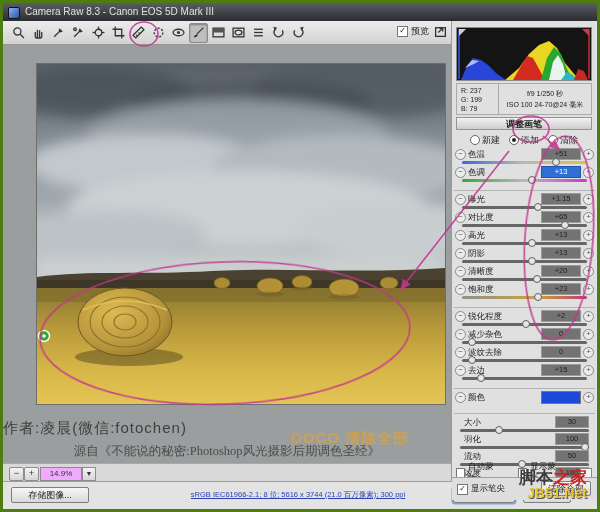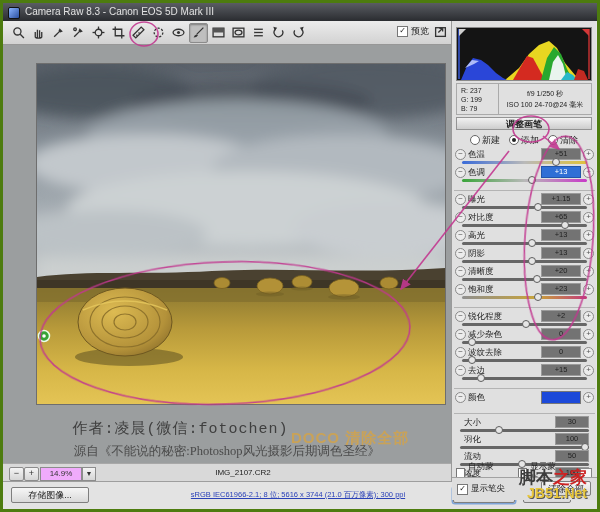--- a/index.html
+++ b/index.html
@@ -17,22 +17,22 @@
     display:flex;align-items:center;padding-left:6px;gap:1px;}
   .tool{width:17px;height:18px;display:flex;align-items:center;justify-content:center;border:1px solid transparent;border-radius:2px;}
   .tool.active{background:#bfbfbf;border:1px solid #8b8b8b;box-shadow:inset 0 1px 2px rgba(0,0,0,.35);}
   .ticon{stroke:#333;fill:none;stroke-width:1.2;}
   .preview-wrap{position:absolute;left:394px;top:22px;display:flex;align-items:center;gap:3px;font-size:9px;color:#222;}
   .cb{width:9px;height:9px;background:#fff;border:1px solid #777;font-size:8px;line-height:8px;text-align:center;color:#222;}
   .fullscreen{position:absolute;left:431px;top:21px;}
   
   .preview{position:absolute;left:0;top:42px;width:448px;height:418px;background:#9aA0a3;background:#9b9e9f;}
   .photo{position:absolute;left:33px;top:18px;width:408px;height:340px;border:1px solid #6e6e6e;box-sizing:content-box;}
-  .caption1{position:absolute;left:0;top:374px;width:355px;text-align:center;
-    font-family:Liberation Mono, monospace;font-size:15px;color:#3f3f3f;letter-spacing:1px;}
+  .caption1{position:absolute;left:0;top:374px;width:355px;
+    font-family:Liberation Sans, sans-serif;font-size:15px;color:#3f3f3f;letter-spacing:1px;}
   .caption2{position:absolute;left:0;top:398px;width:448px;text-align:center;
     font-family:"Liberation Serif",serif;font-size:12.5px;color:#4a4a4a;}
   .wm-doco{position:absolute;left:288px;top:384px;font-size:15px;font-weight:bold;color:#f0a61e;opacity:.55;letter-spacing:1px;white-space:nowrap;}
   
   .statusbar{position:absolute;left:0;top:460px;width:448px;height:18px;background:#d9d9d9;
     border-top:1px solid #a8a8a8;box-sizing:border-box;font-size:8px;color:#333;}
   .zbtn{position:absolute;top:2.5px;width:13px;height:12px;background:linear-gradient(#f4f4f4,#d6d6d6);
     border:1px solid #8c8c8c;font-size:9px;line-height:11px;text-align:center;color:#333;border-radius:2px;}
   .zoomsel{position:absolute;left:37px;top:2.5px;width:40px;height:12px;background:#f0abfc;border:1px solid #8c8c8c;
     font-size:8px;line-height:12px;text-align:center;}
@@ -278,21 +278,20 @@
     <div class="caption1">作者:凌晨(微信:fotochen)</div>
     <div class="caption2">源自《不能说的秘密:Photoshop风光摄影后期调色圣经》</div>
     <div class="wm-doco">DOCO 清除全部</div>
   </div>
 
   <div class="statusbar">
     <div class="zbtn" style="left:6px">−</div>
     <div class="zbtn" style="left:21px">+</div>
     <div class="zoomsel">14.9%</div>
     <div class="zoomarrow">▼</div>
-    <div class="filename">IMG_2107.CR2</div>
   </div>
 
   <div class="bottombar">
     <div class="btn" style="left:8px;top:5px;width:78px;">存储图像...</div>
     <div class="wlink">sRGB IEC61966-2.1; 8 位; 5616 x 3744 (21.0 百万像素); 300 ppi</div>
     <div class="btn default" style="left:450px;top:5px;width:62px;">打开对象</div>
     <div class="btn" style="left:520px;top:5px;width:48px;">取消</div>
   </div>
 
   <div class="wm-jb">

